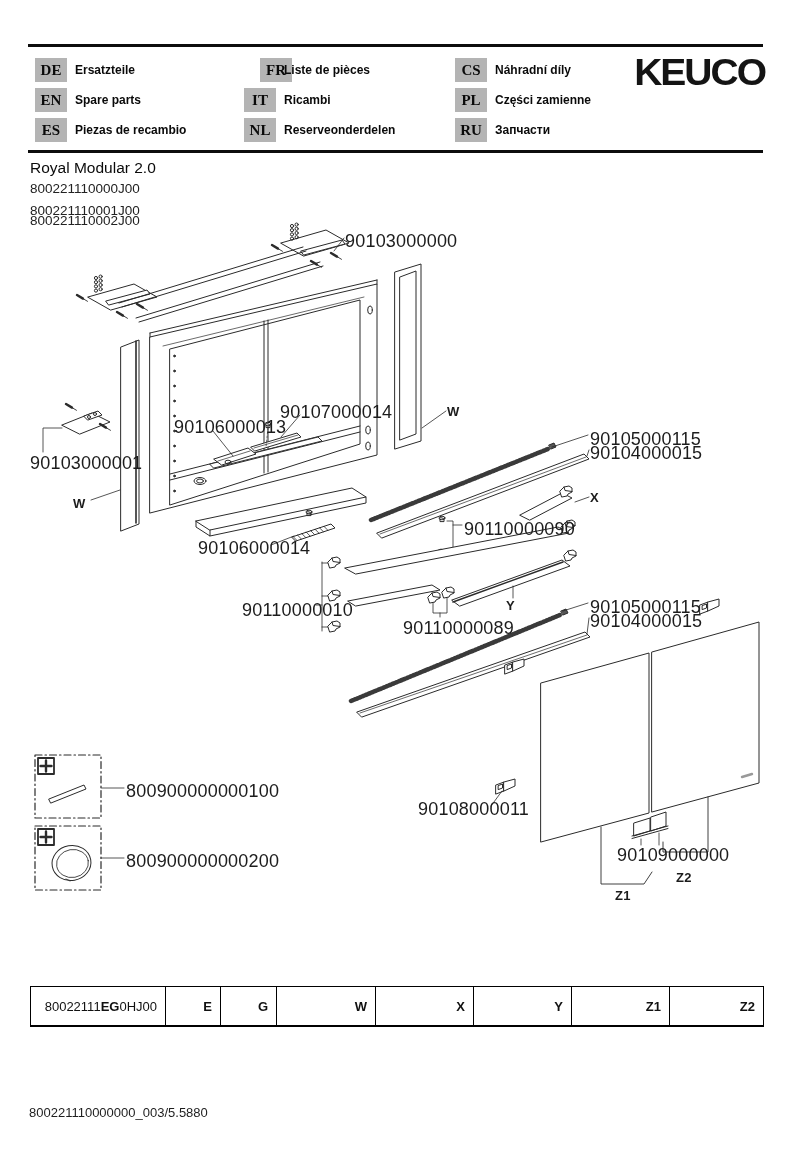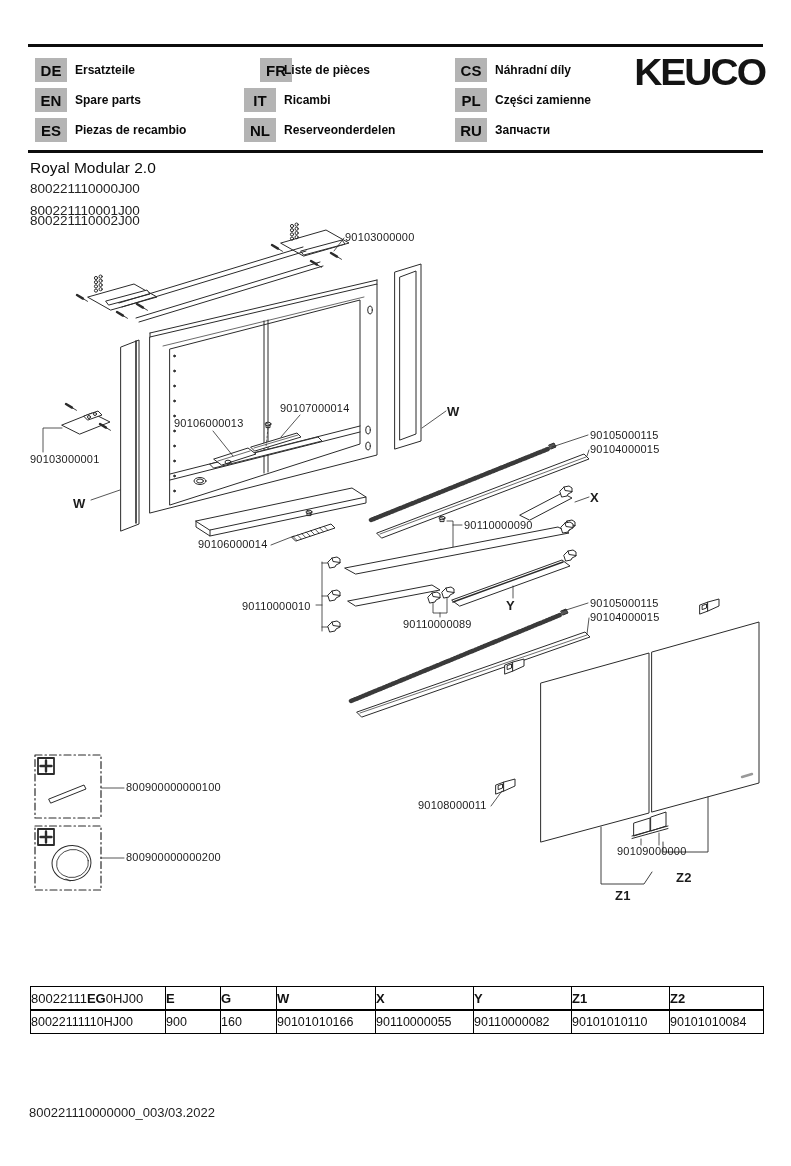--- a/index.html
+++ b/index.html
@@ -2,35 +2,35 @@
 <html><head>
 <meta charset="utf-8">
 <style>
   html,body{margin:0;padding:0;background:#888;}
   .page{position:relative;width:791px;height:1166px;background:#fff;margin:0 auto;
         font-family:"Liberation Sans","DejaVu Sans",sans-serif;color:#111;overflow:hidden;}
   .abs{position:absolute;}
   .rule{position:absolute;left:28px;width:735px;height:3px;background:#0d0d0d;}
   
   .lang-badge{position:absolute;width:32px;height:24px;background:#b4b4b4;color:#0a0a0a;
-              font-weight:bold;font-size:15px;display:flex;align-items:center;justify-content:center;}
+              font-weight:bold;font-size:15px;display:flex;align-items:center;justify-content:center;font-family:Liberation Serif, serif;}
   .lang-label{position:absolute;font-weight:bold;font-size:12px;color:#0a0a0a;line-height:24px;height:24px;display:flex;align-items:center;text-align:center;}
   .brand{position:absolute;right:26px;top:50px;font-size:39px;font-weight:700;letter-spacing:-2px;
          color:#141414;transform:scaleY(0.97);}
   
   .title{position:absolute;left:30px;top:159px;font-size:15.5px;font-weight:normal;color:#0a0a0a;}
   .variant{position:absolute;left:30px;font-size:13.5px;color:#222;}
   
-  .callout{position:absolute;font-size:11px;color:#1c1c1c;white-space:nowrap;letter-spacing:0.2px;}
+  .callout{position:absolute;font-size:18px;color:#1c1c1c;white-space:nowrap;letter-spacing:0.2px;}
   .callout.big{font-size:13px;font-weight:bold;}
   
   .parts-table{position:absolute;left:30px;top:986px;border-collapse:collapse;table-layout:fixed;
                font-size:12.5px;color:#111;}
-  .parts-table td,.parts-table th{border:1px solid #000;height:22px;text-align:left;
-               vertical-align:middle;padding:0;font-weight:normal;overflow:hidden;}
+  .parts-table td,.parts-table th{border:1px solid #000;height:22px;text-align:right;
+               vertical-align:middle;padding:8px;font-weight:normal;overflow:hidden;}
   .parts-table{border:1.5px solid #000;}
   .parts-table thead th{border-bottom:2.5px solid #000;font-size:13px;}
   .parts-table thead th.colhead{font-weight:bold;}
   .bold-seg{font-weight:bold;}
   .footer-note{position:absolute;left:29px;top:1105px;font-size:13px;color:#1e1e1e;}
 </style>
 </head>
 <body>
 
 <div class="page">
@@ -343,28 +343,18 @@
         <th class="colhead">E</th>
         <th class="colhead">G</th>
         <th class="colhead">W</th>
         <th class="colhead">X</th>
         <th class="colhead">Y</th>
         <th class="colhead">Z1</th>
         <th class="colhead">Z2</th>
       </tr>
     </thead>
     <tbody>
-      <tr>
-        <td>80022111110HJ00</td>
-          <td>900</td>
-        <td>160</td>
-          <td>90101010166</td>
-        <td>90110000055</td>
-          <td>90110000082</td>
-        <td>90101010110</td>
-          <td>90101010084</td>
-      </tr>
     </tbody>
   </table>
 
-  <div class="footer-note">800221110000000_003/03.2022</div>
+  <div class="footer-note">800221110000000_003/5.5880</div>
 
 </div>
 
 </body></html>

